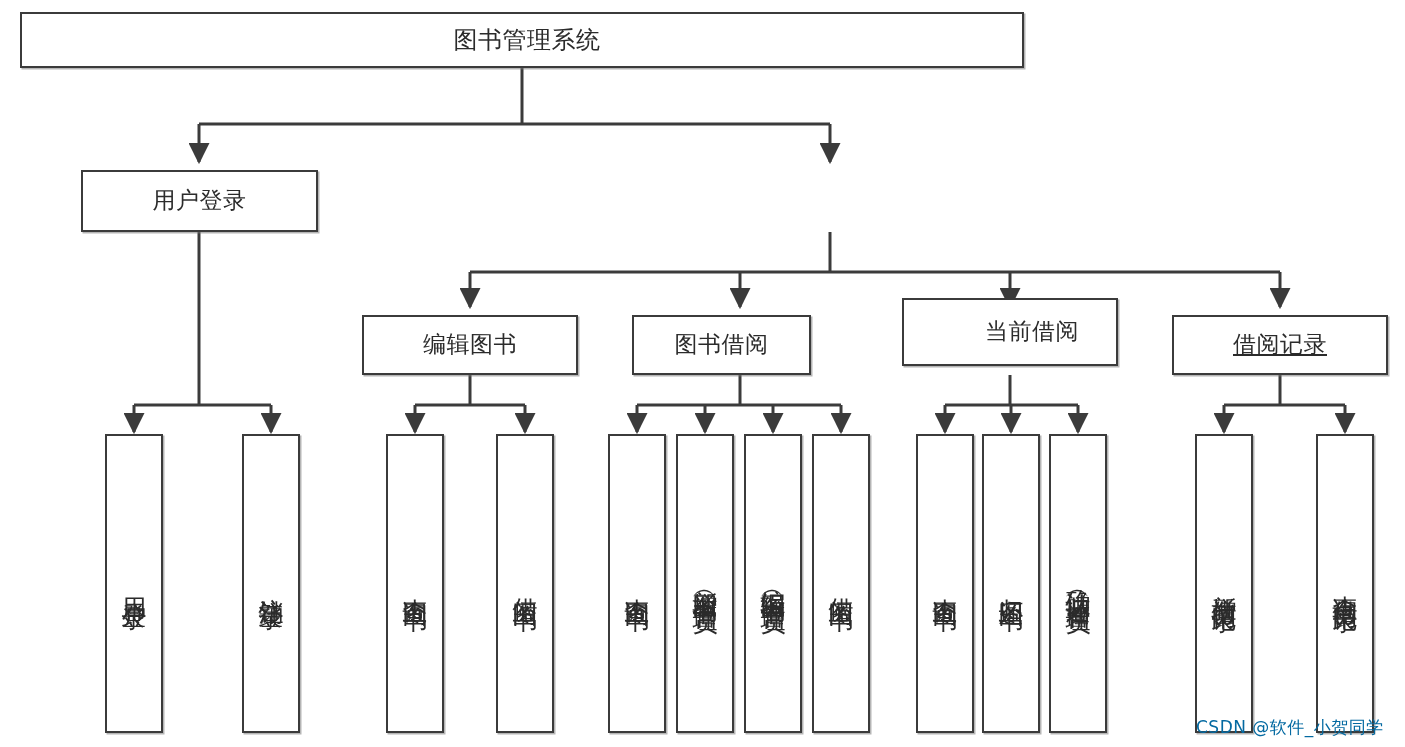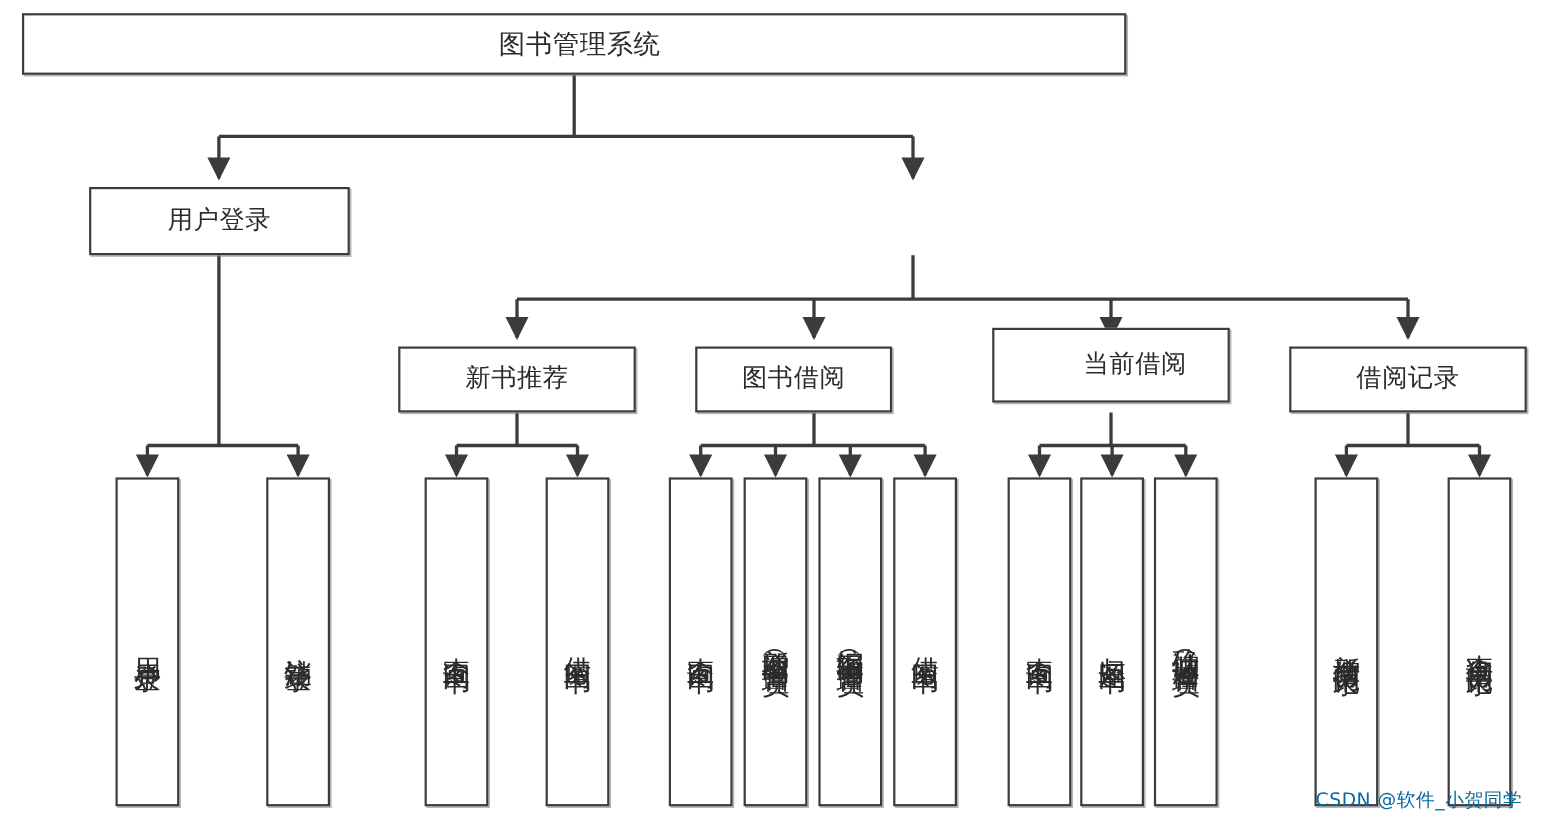--- a/index.html
+++ b/index.html
@@ -125,29 +125,29 @@
 
   <div class="node root horiz" style="left:20px; top:12px; width:1004px; height:56px;">
     <span class="lbl">图书管理系统</span>
   </div>
 
   <div class="node horiz" style="left:81px; top:170px; width:237px; height:62px;">
     <span class="lbl">用户登录</span>
   </div>
 
   <div class="node horiz" style="left:362px; top:315px; width:216px; height:60px;">
-    <span class="lbl">新书推荐</span>
+    <span class="lbl">编辑图书</span>
   </div>
   <div class="node horiz" style="left:632px; top:315px; width:179px; height:60px;">
     <span class="lbl">图书借阅</span>
   </div>
   <div class="node horiz" style="left:902px; top:298px; width:216px; height:68px;padding-left:44px;">
     <span class="lbl">当前借阅</span>
   </div>
-  <div class="node horiz" style="left:1172px; top:315px; width:216px; height:60px;">
+  <div class="node horiz" style="left:1172px; top:315px; width:216px; height:60px;text-decoration:underline;">
     <span class="lbl">借阅记录</span>
   </div>
 
   <div class="node vert" style="left:105px; top:434px; width:58px; height:299px;">
     <span class="lbl">用户登录</span>
   </div>
   <div class="node vert" style="left:242px; top:434px; width:58px; height:299px;">
     <span class="lbl">注销登录</span>
   </div>
 

